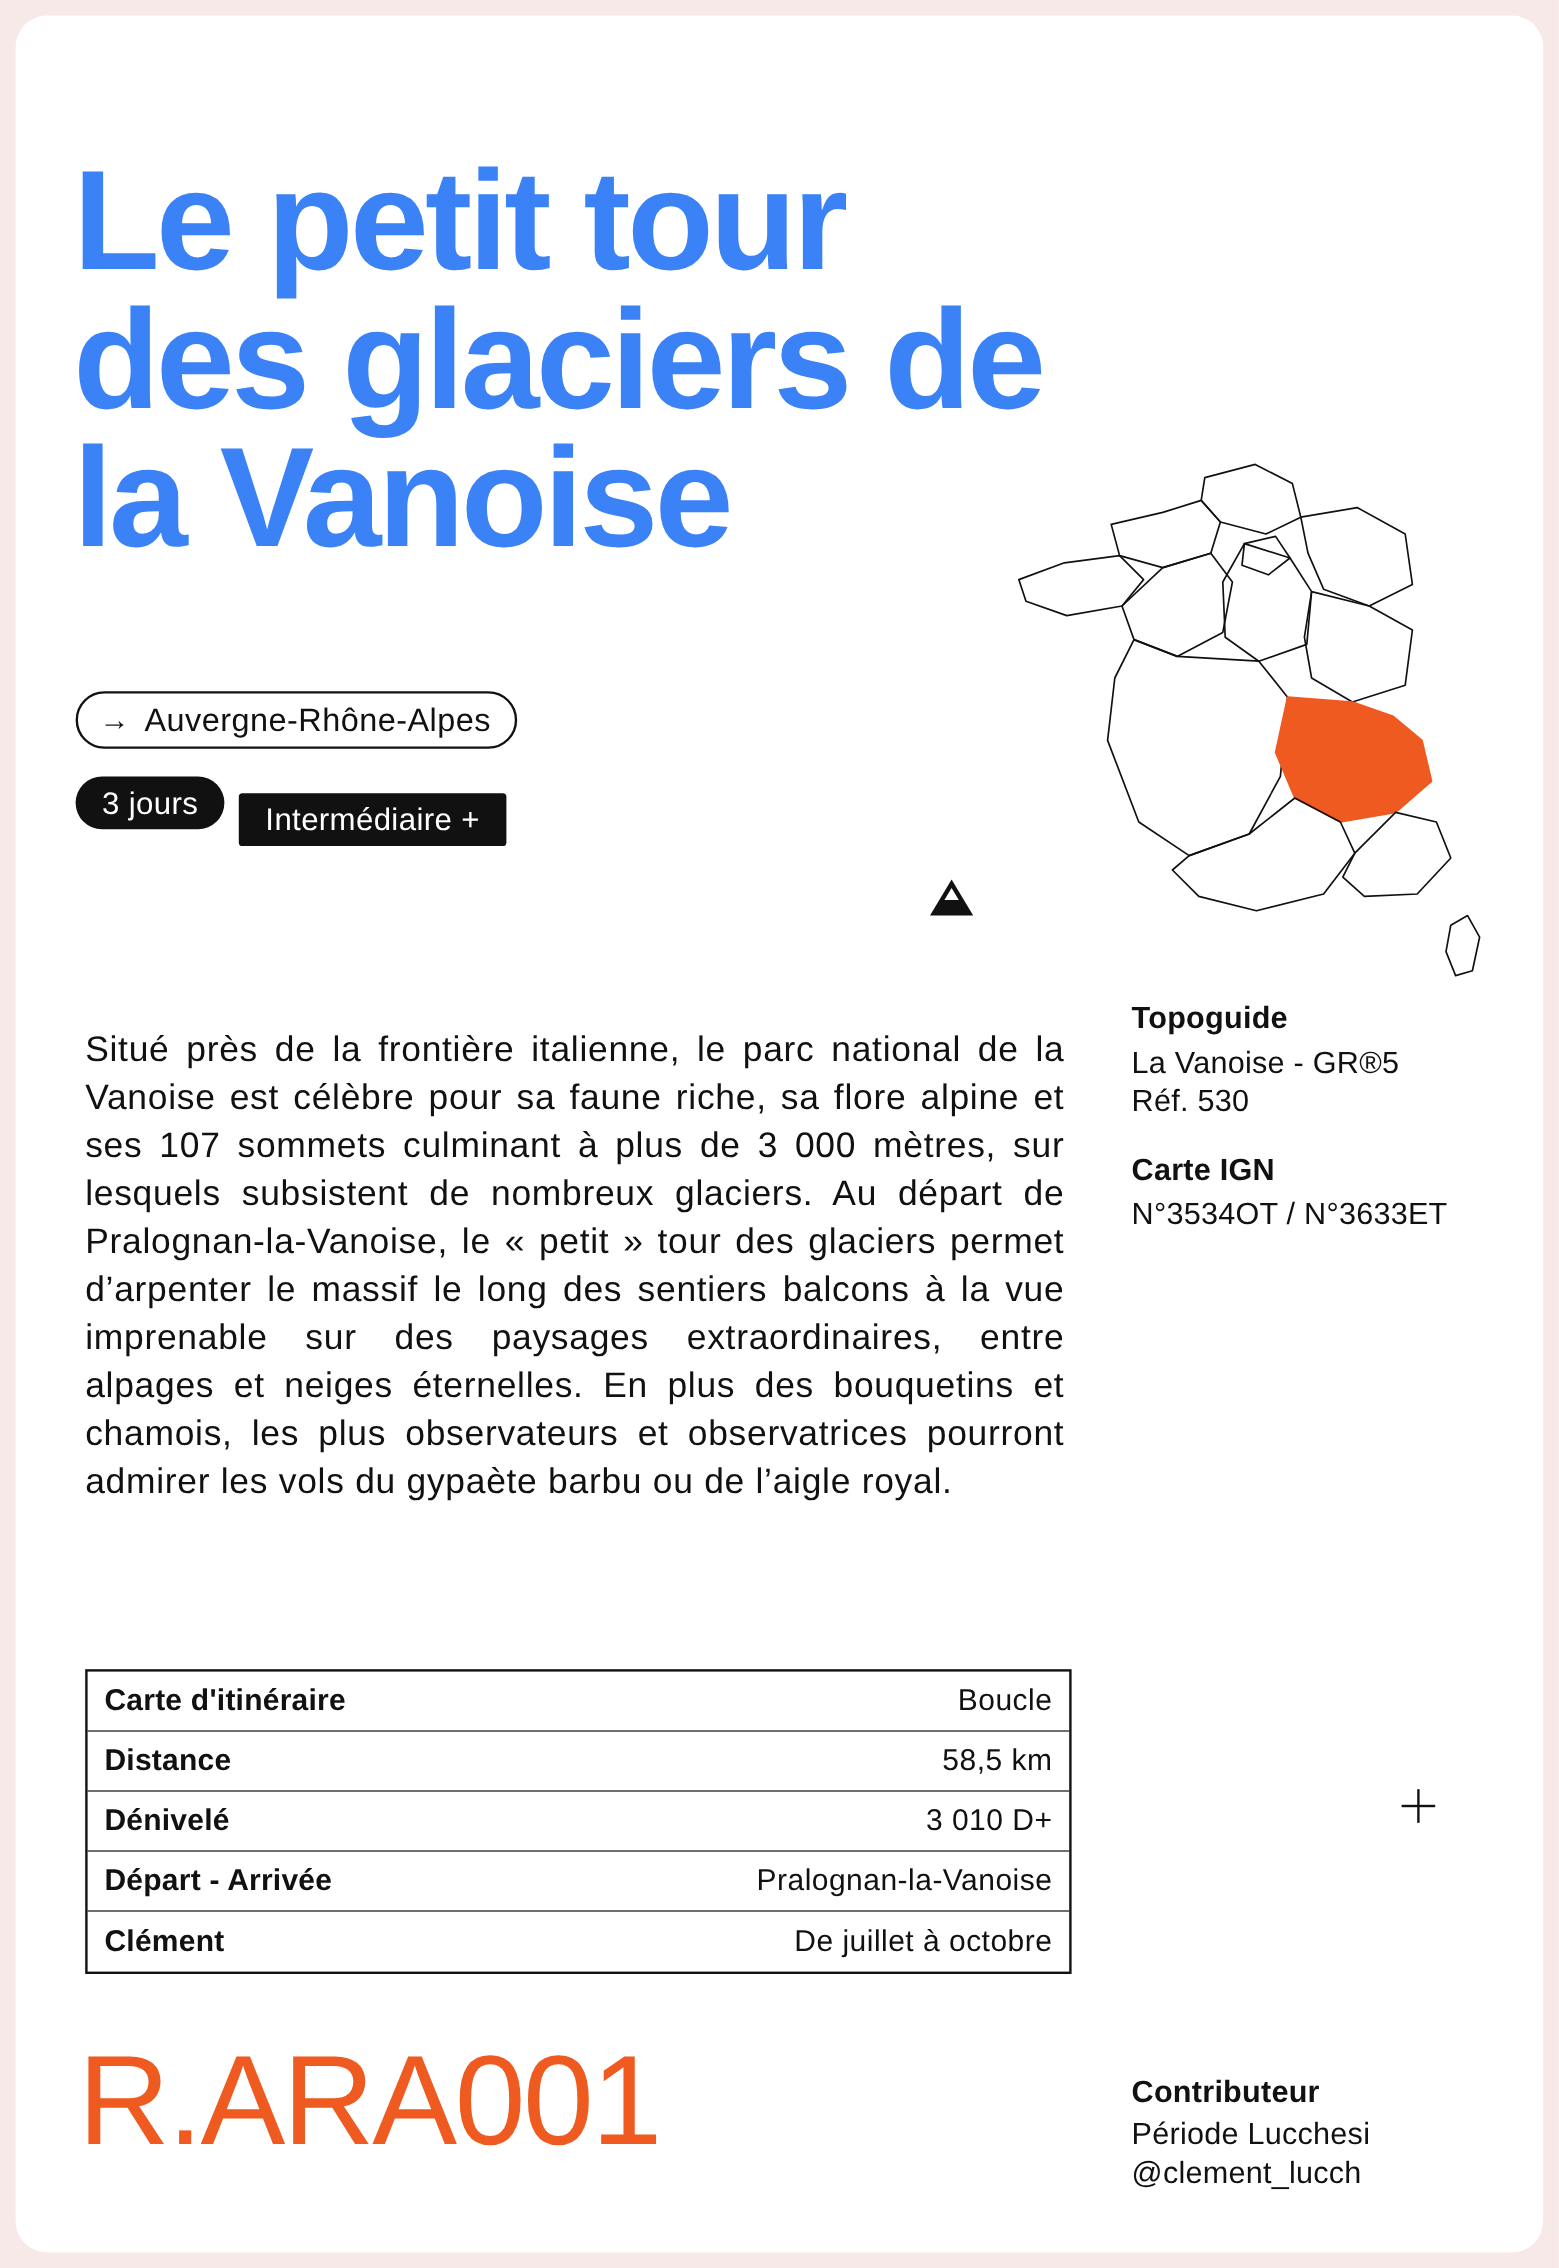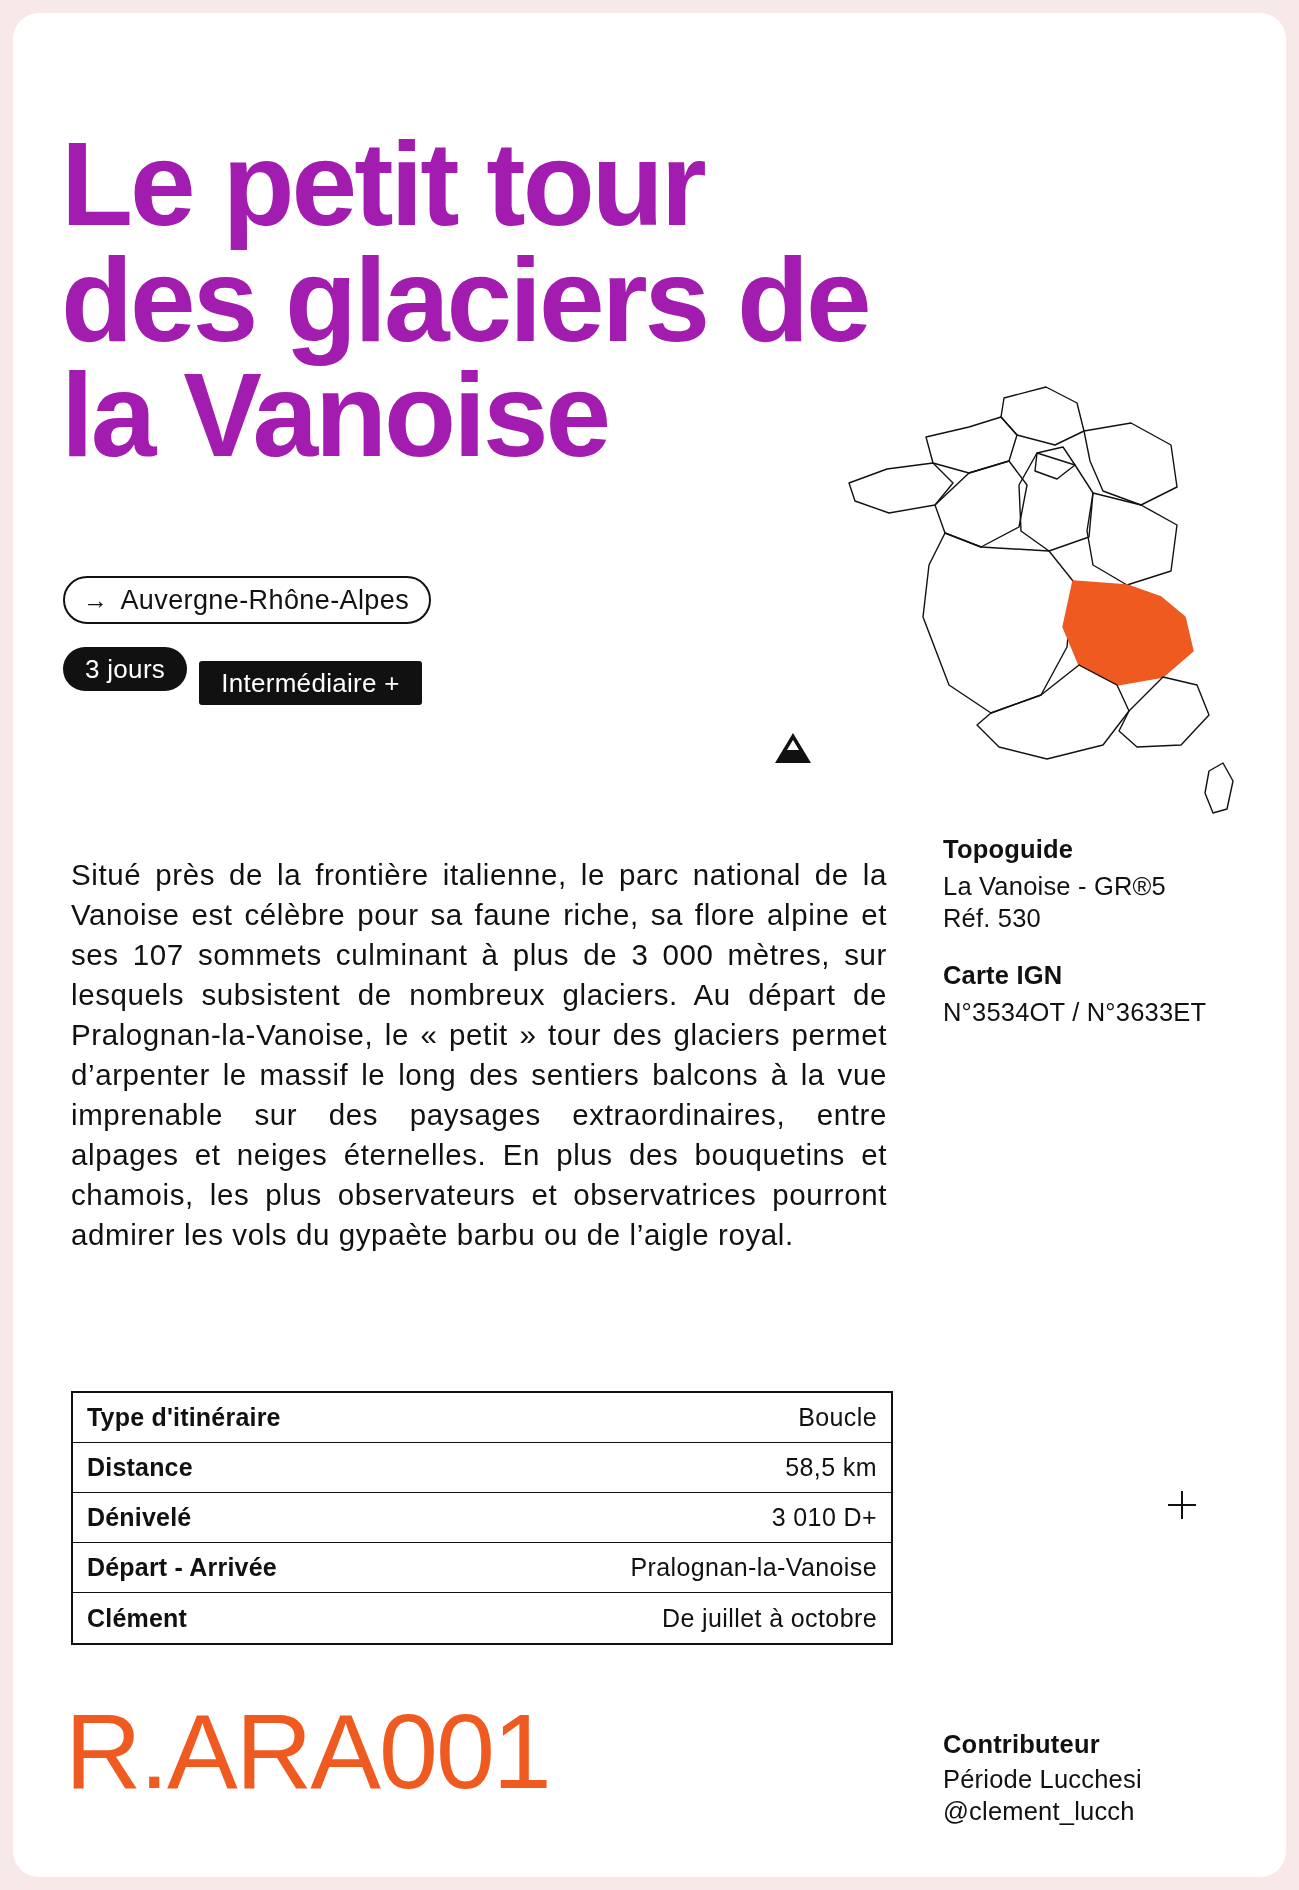--- a/index.html
+++ b/index.html
@@ -34,21 +34,21 @@
     box-sizing: border-box;
     overflow: hidden;
   }
 
   
   .title {
     position: absolute;
     left: 48px;
     top: 35px;
     width: 1110px;
-    color: #a21caf;
+    color: #3b82f6;
     font-size: 118px;
     line-height: 0.98;
     font-weight: 700;
     letter-spacing: -3px;
   }
   .title .line { display: block; white-space: nowrap; }
 
   
   .region-pill {
     position: absolute;
@@ -276,21 +276,21 @@
         <div class="ln">Réf. 530</div>
       </div>
       <div class="grp">
         <div class="hd">Carte IGN</div>
         <div class="ln">N°3534OT / N°3633ET</div>
       </div>
     </div>
 
     <div class="spec-table">
       <div class="spec-row">
-        <span class="spec-label">Type d'itinéraire</span>
+        <span class="spec-label">Carte d'itinéraire</span>
         <span class="spec-value">Boucle</span>
       </div>
       <div class="spec-row">
         <span class="spec-label">Distance</span>
         <span class="spec-value">58,5 km</span>
       </div>
       <div class="spec-row">
         <span class="spec-label">Dénivelé</span>
         <span class="spec-value">3 010 D+</span>
       </div>

